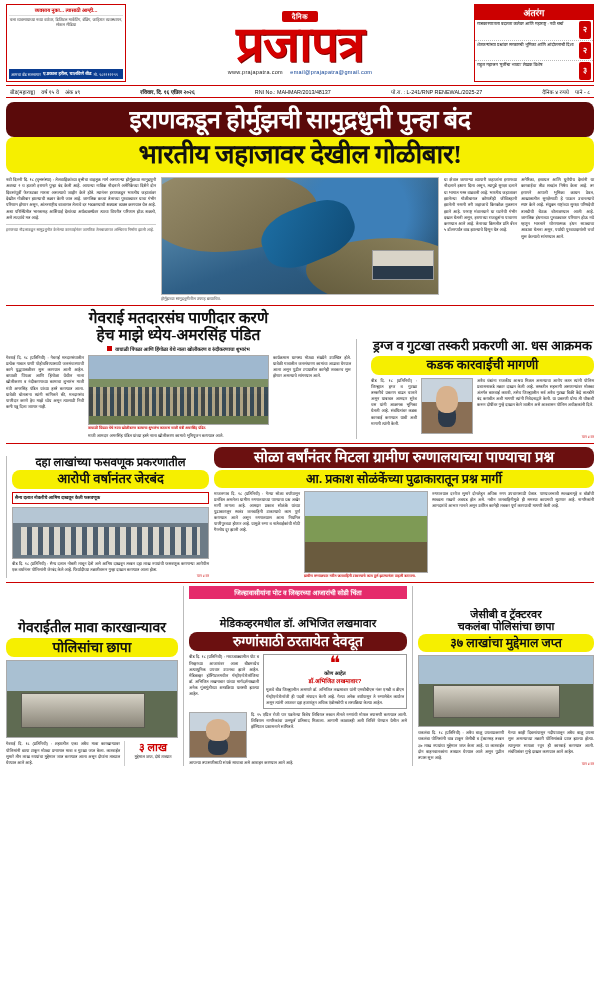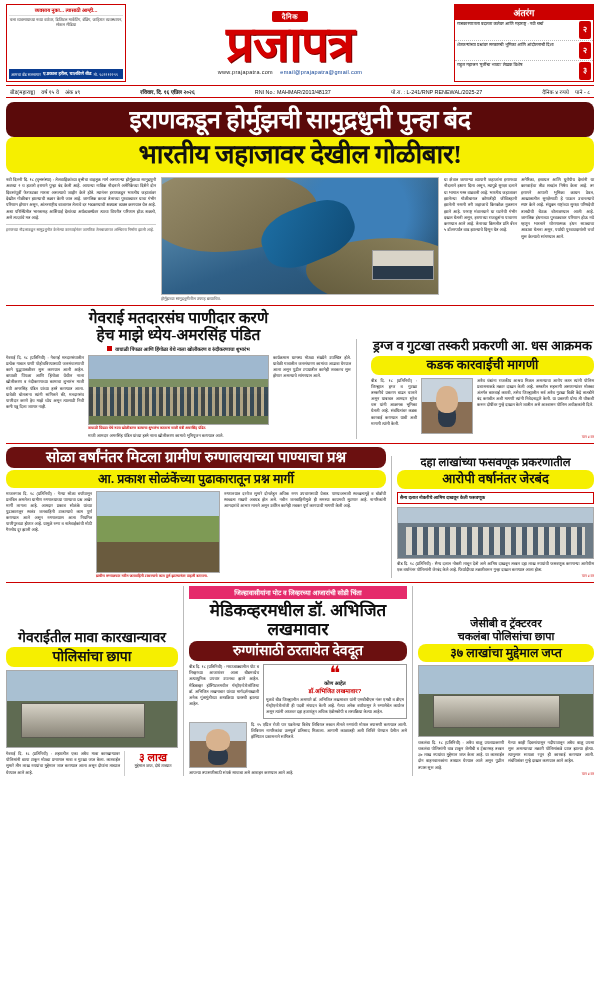--- a/index.html
+++ b/index.html
@@ -37,21 +37,21 @@
     position:relative; z-index:2;
   }
   .title-main {
     font-family:"Liberation Serif", serif;
     font-size:49px; font-weight:bold; color:#d40000; line-height:1;
     letter-spacing:-1px; text-shadow:1px 1px 0 #7a0000;
   }
   .title-sub { font-size:5.5px; color:#222; letter-spacing:.3px; }
   .title-sub .mail { color:#0a3d91; }
 
-  .mh-right { width:140px; border:1px solid #c00; display:flex; flex-direction:column; }
+  .mh-right { width:120px; border:1px solid #c00; display:flex; flex-direction:column; }
   .mh-right .hdr { background:#c00; color:#fff; text-align:center; font-size:9px; font-weight:bold; padding:1px 0; }
   .mh-right .rows { flex:1; display:flex; flex-direction:column; }
   .mh-right .r { display:flex; border-bottom:1px dotted #bbb; font-size:4.3px; line-height:1.25; padding:1px 2px; flex:1; }
   .mh-right .r:last-child { border-bottom:none; }
   .mh-right .r .t { flex:1; color:#111; }
   .mh-right .r .p {
     width:12px; background:#c00; color:#fff; font-size:8px; font-weight:bold;
     display:flex; align-items:center; justify-content:center; border-radius:2px; margin-left:2px;
   }
 
@@ -290,42 +290,42 @@
         <div style="flex:1;" class="sec-text">अवैध धंद्यांना राजकीय आश्रय मिळत असल्याचा आरोप करत त्यांनी पोलिस प्रशासनाकडे तक्रार दाखल केली आहे. तस्करीत सहभागी असणाऱ्यांवर मोक्का अंतर्गत कारवाई करावी, तसेच जिल्ह्यातील सर्व अवैध गुटखा विक्री केंद्रे तातडीने बंद करावीत अशी मागणी त्यांनी निवेदनाद्वारे केली. या प्रकरणी योग्य ती चौकशी करून दोषींवर गुन्हे दाखल केले जातील असे आश्वासन पोलिस अधीक्षकांनी दिले.</div>
       </div>
       <div class="more">पान ४ वर</div>
     </div>
   </div>
 
   <div class="rule"></div>
 
   <div class="cols2">
 
-    <div style="width:380px;">
-      <div class="band-dark hl-serif" style="font-size:15px;">सोळा वर्षांनंतर मिटला ग्रामीण रुग्णालयाच्या पाण्याचा प्रश्न</div>
-      <div class="band-yellow hl-serif" style="font-size:12.5px;margin-top:2px;">आ. प्रकाश सोळंकेंच्या पुढाकारातून प्रश्न मार्गी</div>
-
-      <div style="display:flex;gap:4px;margin-top:3px;">
-        <div style="width:86px;" class="sec-text">माजलगाव दि. १८ (प्रतिनिधी) : गेल्या सोळा वर्षांपासून प्रलंबित असलेला ग्रामीण रुग्णालयाच्या पाण्याचा प्रश्न अखेर मार्गी लागला आहे. आमदार प्रकाश सोळंके यांच्या पुढाकारातून स्वतंत्र जलवाहिनी टाकण्याचे काम पूर्ण करण्यात आले असून रुग्णालयास आता नियमित पाणीपुरवठा होणार आहे. यामुळे रुग्ण व नातेवाईकांची मोठी गैरसोय दूर झाली आहे.</div>
-        <div style="width:124px;">
-          <div class="photo field" style="height:82px;"></div>
-          <div class="cap">ग्रामीण रुग्णालयात नवीन जलवाहिनी टाकण्याचे काम पूर्ण झाल्यानंतर पाहणी करताना.</div>
-        </div>
-        <div style="flex:1;" class="sec-text">रुग्णालयात दररोज सुमारे दोनशेहून अधिक रुग्ण उपचारासाठी येतात. पाण्याअभावी स्वच्छतागृहे व वॉर्डांची स्वच्छता राखणे अवघड होत असे. नवीन जलवाहिनीमुळे ही समस्या कायमची सुटणार आहे. नागरिकांनी आमदारांचे आभार मानले असून उर्वरित कामेही लवकर पूर्ण करण्याची मागणी केली आहे.</div>
-      </div>
-    </div>
-
     <div style="flex:1;border-left:1px solid #bbb;padding-left:5px;">
       <div class="hl-serif" style="font-size:11.5px;text-align:center;">दहा लाखांच्या फसवणूक प्रकरणातील</div>
       <div class="band-yellow hl-serif" style="font-size:13px;margin-top:2px;">आरोपी वर्षानंतर जेरबंद</div>
       <div class="boxed" style="margin-top:3px;font-size:4.6px;font-weight:bold;line-height:1.35;">सैन्य दलात नोकरीचे आमिष दाखवून केली फसवणूक</div>
       <div class="photo group" style="height:52px;margin-top:3px;"></div>
       <div class="sec-text" style="margin-top:2px;">बीड दि. १८ (प्रतिनिधी) : सैन्य दलात नोकरी लावून देतो असे आमिष दाखवून तब्बल दहा लाख रुपयांची फसवणूक करणाऱ्या आरोपीस एक वर्षानंतर पोलिसांनी जेरबंद केले आहे. फिर्यादीच्या तक्रारीवरून गुन्हा दाखल करण्यात आला होता.</div>
       <div class="more">पान ४ वर</div>
     </div>
+
+    <div style="width:380px;">
+      <div class="band-dark hl-serif" style="font-size:15px;">सोळा वर्षांनंतर मिटला ग्रामीण रुग्णालयाच्या पाण्याचा प्रश्न</div>
+      <div class="band-yellow hl-serif" style="font-size:12.5px;margin-top:2px;">आ. प्रकाश सोळंकेंच्या पुढाकारातून प्रश्न मार्गी</div>
+
+      <div style="display:flex;gap:4px;margin-top:3px;">
+        <div style="width:86px;" class="sec-text">माजलगाव दि. १८ (प्रतिनिधी) : गेल्या सोळा वर्षांपासून प्रलंबित असलेला ग्रामीण रुग्णालयाच्या पाण्याचा प्रश्न अखेर मार्गी लागला आहे. आमदार प्रकाश सोळंके यांच्या पुढाकारातून स्वतंत्र जलवाहिनी टाकण्याचे काम पूर्ण करण्यात आले असून रुग्णालयास आता नियमित पाणीपुरवठा होणार आहे. यामुळे रुग्ण व नातेवाईकांची मोठी गैरसोय दूर झाली आहे.</div>
+        <div style="width:124px;">
+          <div class="photo field" style="height:82px;"></div>
+          <div class="cap">ग्रामीण रुग्णालयात नवीन जलवाहिनी टाकण्याचे काम पूर्ण झाल्यानंतर पाहणी करताना.</div>
+        </div>
+        <div style="flex:1;" class="sec-text">रुग्णालयात दररोज सुमारे दोनशेहून अधिक रुग्ण उपचारासाठी येतात. पाण्याअभावी स्वच्छतागृहे व वॉर्डांची स्वच्छता राखणे अवघड होत असे. नवीन जलवाहिनीमुळे ही समस्या कायमची सुटणार आहे. नागरिकांनी आमदारांचे आभार मानले असून उर्वरित कामेही लवकर पूर्ण करण्याची मागणी केली आहे.</div>
+      </div>
+    </div>
   </div>
 
   <div class="rule"></div>
 
   <div class="cols2" style="gap:5px;">
 
     <div style="width:172px;">
       <div class="hl-serif" style="font-size:14px;text-align:center;">गेवराईतील मावा कारखान्यावर</div>
       <div class="band-yellow hl-serif" style="font-size:14px;margin-top:2px;">पोलिसांचा छापा</div>
       <div class="photo truck" style="height:78px;margin-top:3px;"></div>
@@ -333,21 +333,21 @@
         <div style="flex:1;" class="sec-text">गेवराई दि. १८ (प्रतिनिधी) : शहरातील एका अवैध मावा कारखान्यावर पोलिसांनी छापा टाकून मोठ्या प्रमाणात मावा व गुटखा जप्त केला. कारवाईत सुमारे तीन लाख रुपयांचा मुद्देमाल जप्त करण्यात आला असून दोघांना ताब्यात घेण्यात आले आहे.</div>
         <div style="width:54px;text-align:center;border-left:1px solid #ccc;padding-left:3px;">
           <div style="font-size:11px;font-weight:bold;color:#c00;" class="hl-serif">३ लाख</div>
           <div style="font-size:4px;line-height:1.35;">मुद्देमाल जप्त, दोघे ताब्यात</div>
         </div>
       </div>
     </div>
 
     <div style="width:230px;border-left:1px solid #bbb;border-right:1px solid #bbb;padding:0 5px;">
       <div class="band-pink" style="font-size:6.5px;font-weight:bold;">जिल्हावासीयांना पोट व लिव्हरच्या आजारांची सोडी चिंता</div>
-      <div class="hl-serif" style="font-size:17px;text-align:center;margin-top:2px;">मेडिकव्हरमधील डॉ. अभिजित लखमावार</div>
+      <div class="hl-serif" style="font-size:11px;text-align:center;margin-top:18px;">मेडिकव्हरमधील डॉ. अभिजित लखमावार</div>
       <div class="band-dark hl-serif" style="font-size:14px;margin-top:2px;">रुग्णांसाठी ठरतायेत देवदूत</div>
 
       <div style="display:flex;gap:4px;margin-top:3px;">
         <div style="width:70px;" class="sec-text">बीड दि. १८ (प्रतिनिधी) : मराठवाड्यातील पोट व लिव्हरच्या आजारांवर आता बीडमध्येच अत्याधुनिक उपचार उपलब्ध झाले आहेत. मेडिकव्हर हॉस्पिटलमधील गॅस्ट्रोएन्टेरोलॉजिस्ट डॉ. अभिजित लखमावार यांच्या मार्गदर्शनाखाली अनेक गुंतागुंतीच्या शस्त्रक्रिया यशस्वी झाल्या आहेत.</div>
         <div style="flex:1;">
           <div class="boxed-gray">
             <div class="quote-mark" style="text-align:center;">❝</div>
             <div style="font-size:5.2px;font-weight:bold;text-align:center;">कोण आहेत</div>
             <div style="font-size:6px;font-weight:bold;text-align:center;color:#c00;">डॉ.अभिजित लखमावार?</div>
             <div class="sec-text" style="margin-top:2px;">मूळचे बीड जिल्ह्यातील असणारे डॉ. अभिजित लखमावार यांनी एमबीबीएस नंतर एमडी व डीएम गॅस्ट्रोएन्टेरोलॉजी ही पदवी संपादन केली आहे. गेल्या अनेक वर्षांपासून ते रुग्णसेवेत कार्यरत असून त्यांनी आजवर दहा हजारांहून अधिक एंडोस्कोपी व शस्त्रक्रिया केल्या आहेत.</div>

